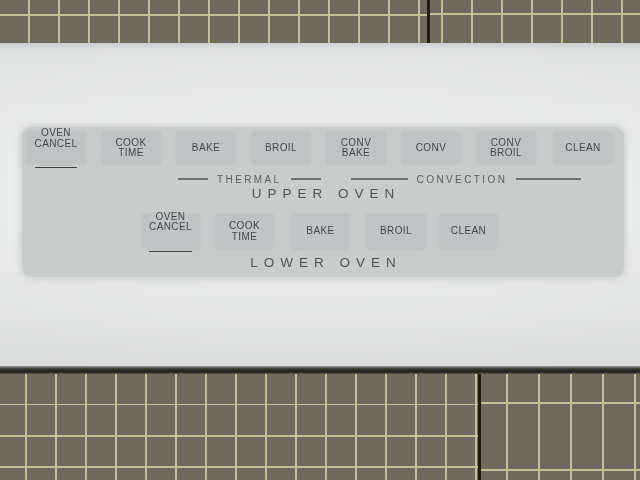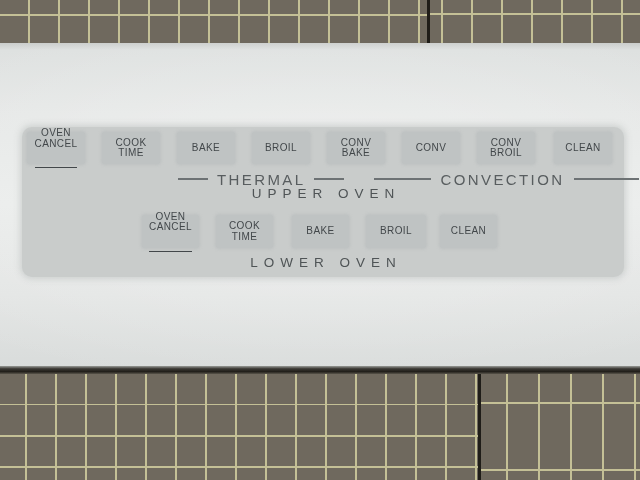--- a/index.html
+++ b/index.html
@@ -59,21 +59,21 @@
     background:#bfc3c3; box-shadow:0 0 3px 1px rgba(185,189,190,0.75);
     display:flex; flex-direction:column; align-items:center; justify-content:center;
     color:#42474a; font-size:10px; line-height:10.5px; letter-spacing:0.4px;
     text-align:center; white-space:nowrap; cursor:pointer;
   }
   .btn .u{border-bottom:1.5px solid #42474a; padding-bottom:18px;}
   
   .divider{
     position:absolute; left:156px; top:47px; height:10px; width:400px;
     display:flex; align-items:center; gap:9px;
-    color:#585d5f; font-size:15px; letter-spacing:2.4px;
+    color:#585d5f; font-size:10px; letter-spacing:2.4px;
   }
   .dash{height:1.5px; background:#6d7274; flex:none;}
   .d30{width:30px;} .d57{width:57px;} .d65{width:65px;}
   .gap{width:12px; flex:none;}
   .oven-title{
     position:absolute; left:0; width:100%; text-align:center;
     color:#4f5456; font-size:13.5px; letter-spacing:6px; padding-left:6px;
     box-sizing:border-box;
   }
   .upper-title{top:59px;}

